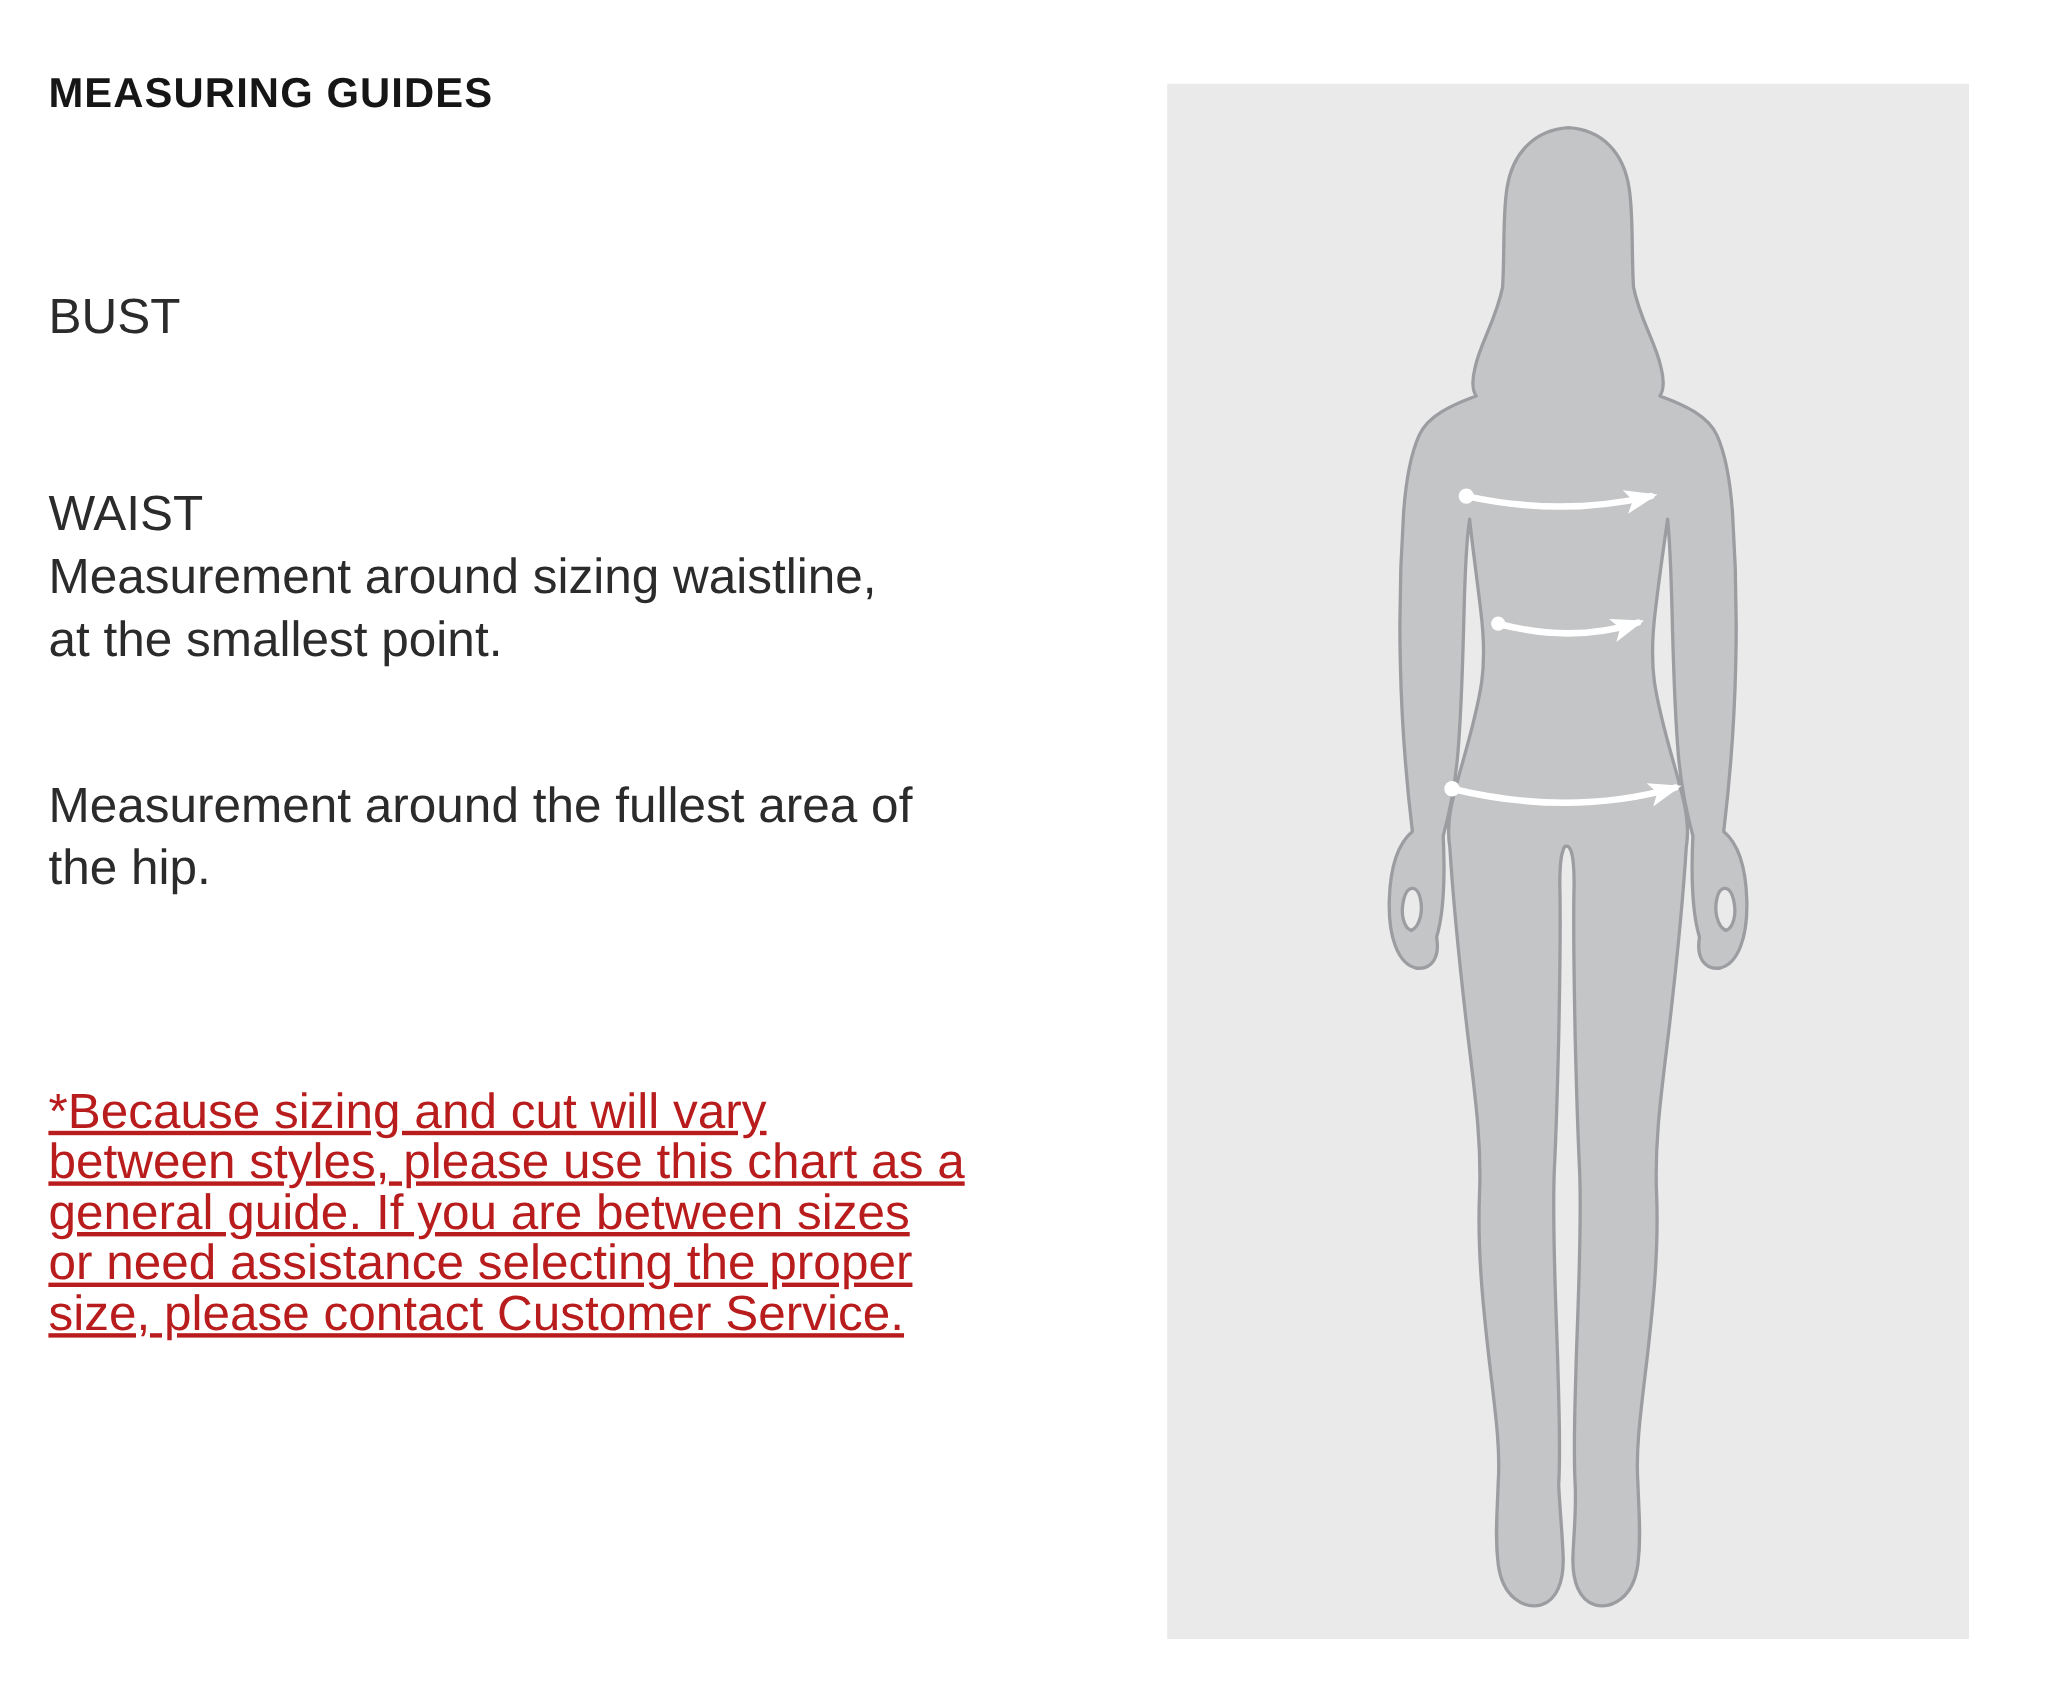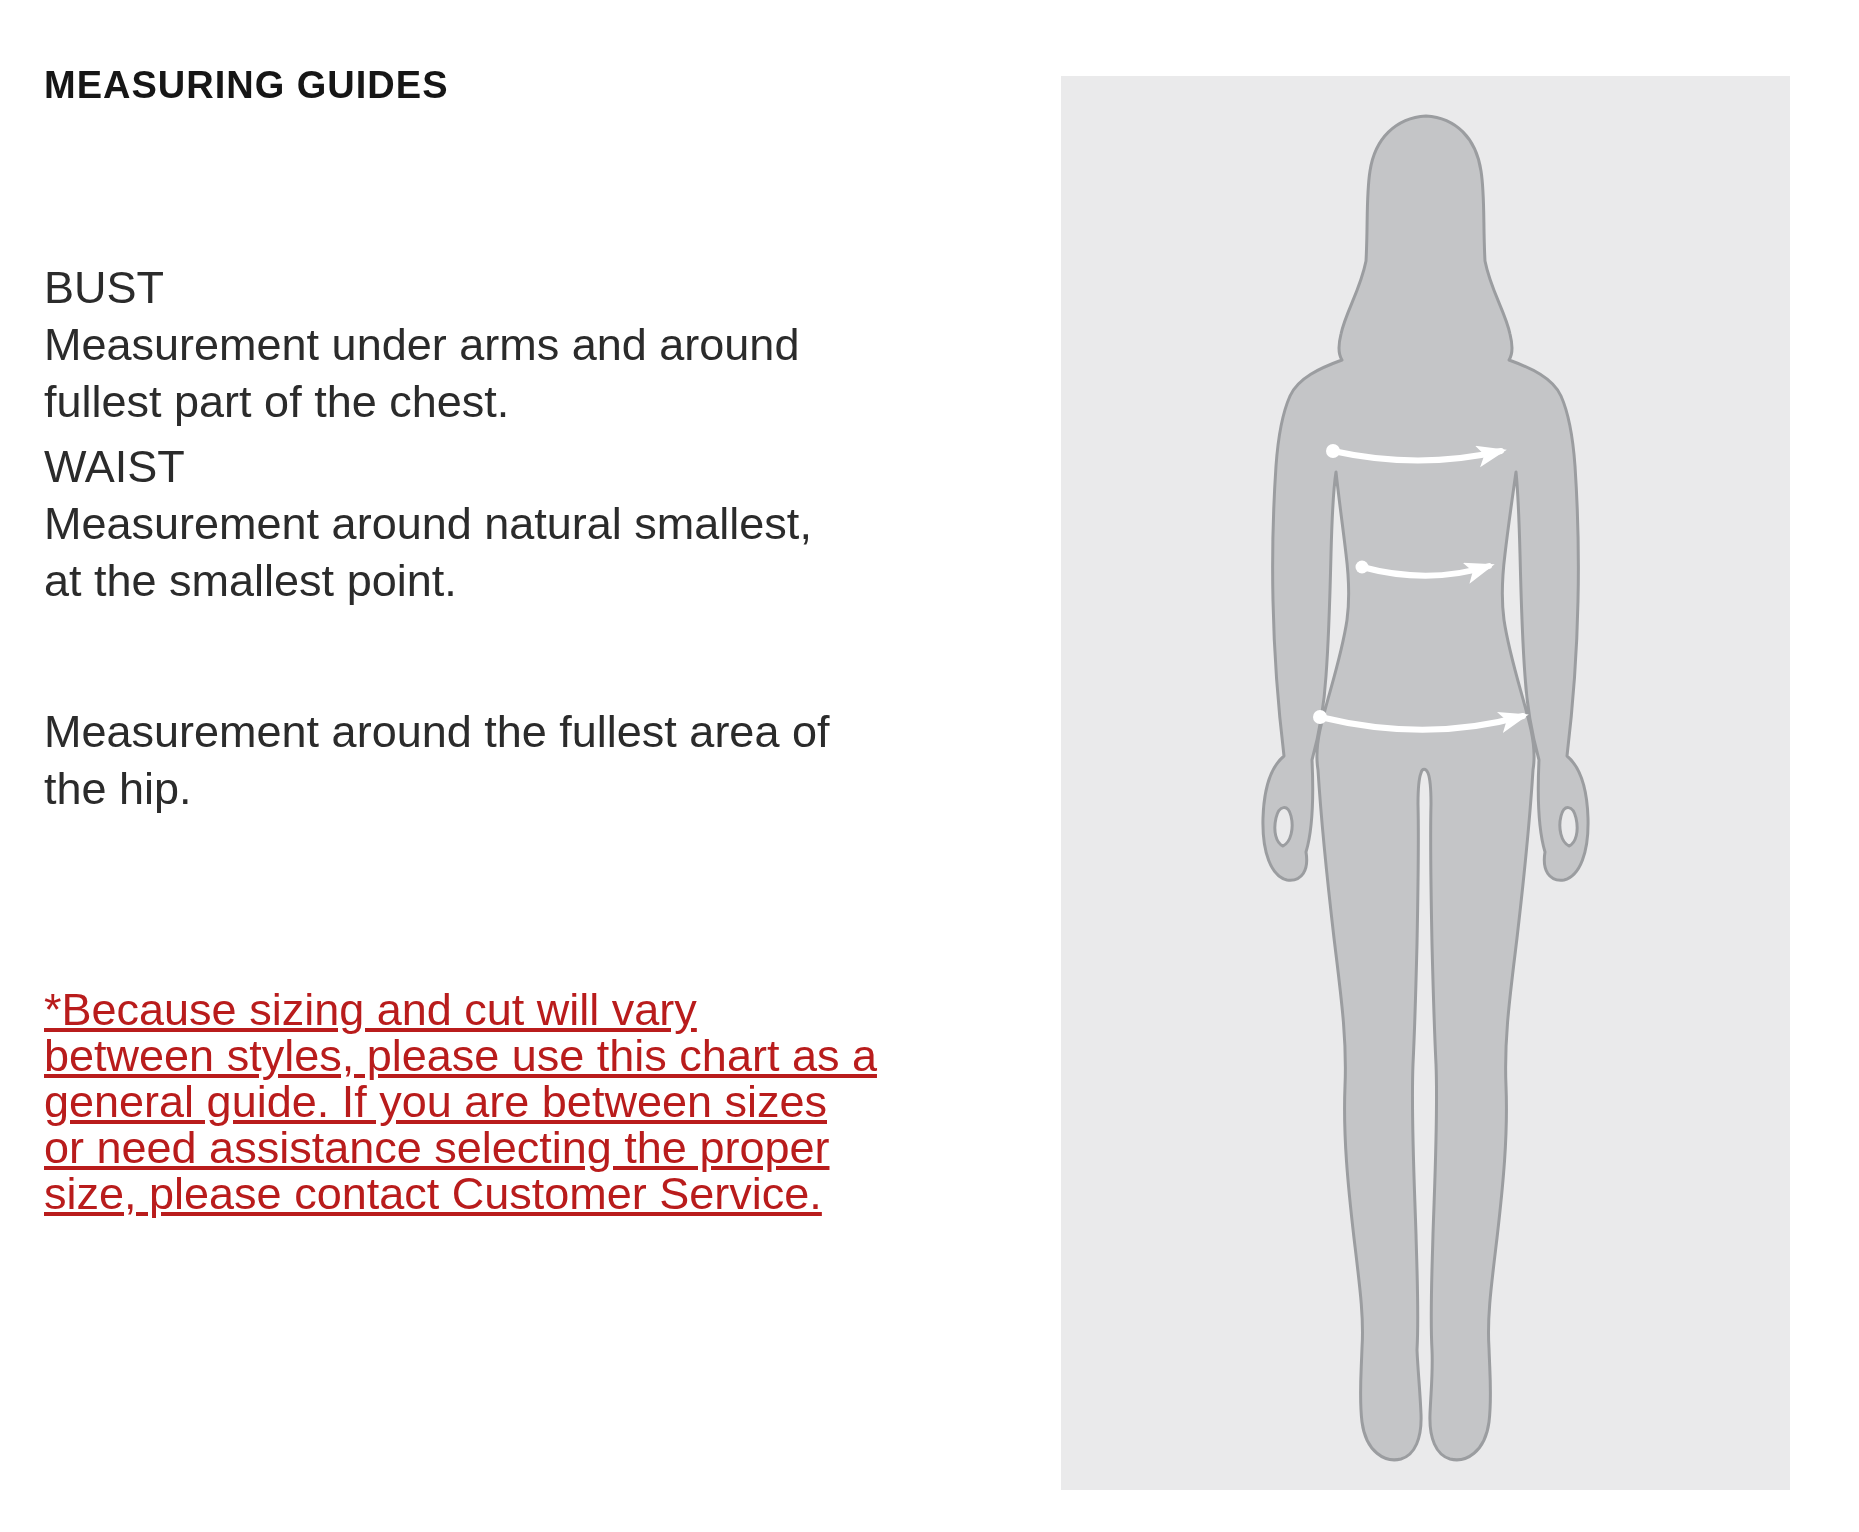--- a/index.html
+++ b/index.html
@@ -68,27 +68,25 @@
 </style>
 </head>
 <body>
 
 <div class="page">
 
   <div class="page-title">MEASURING GUIDES</div>
 
   <div class="section section-bust">
     <div class="section-label">BUST</div>
-    <div class="section-desc">Measurement under arms and around
-fullest part of the chest.</div>
   </div>
 
   <div class="section section-waist">
     <div class="section-label">WAIST</div>
-    <div class="section-desc">Measurement around natural smallest,
+    <div class="section-desc">Measurement around sizing waistline,
 at the smallest point.</div>
   </div>
 
   <div class="section section-hip">
     <div class="section-desc">Measurement around the fullest area of
 the hip.</div>
   </div>
 
   <div class="disclaimer">*Because sizing and cut will vary
 between styles, please use this chart as a

